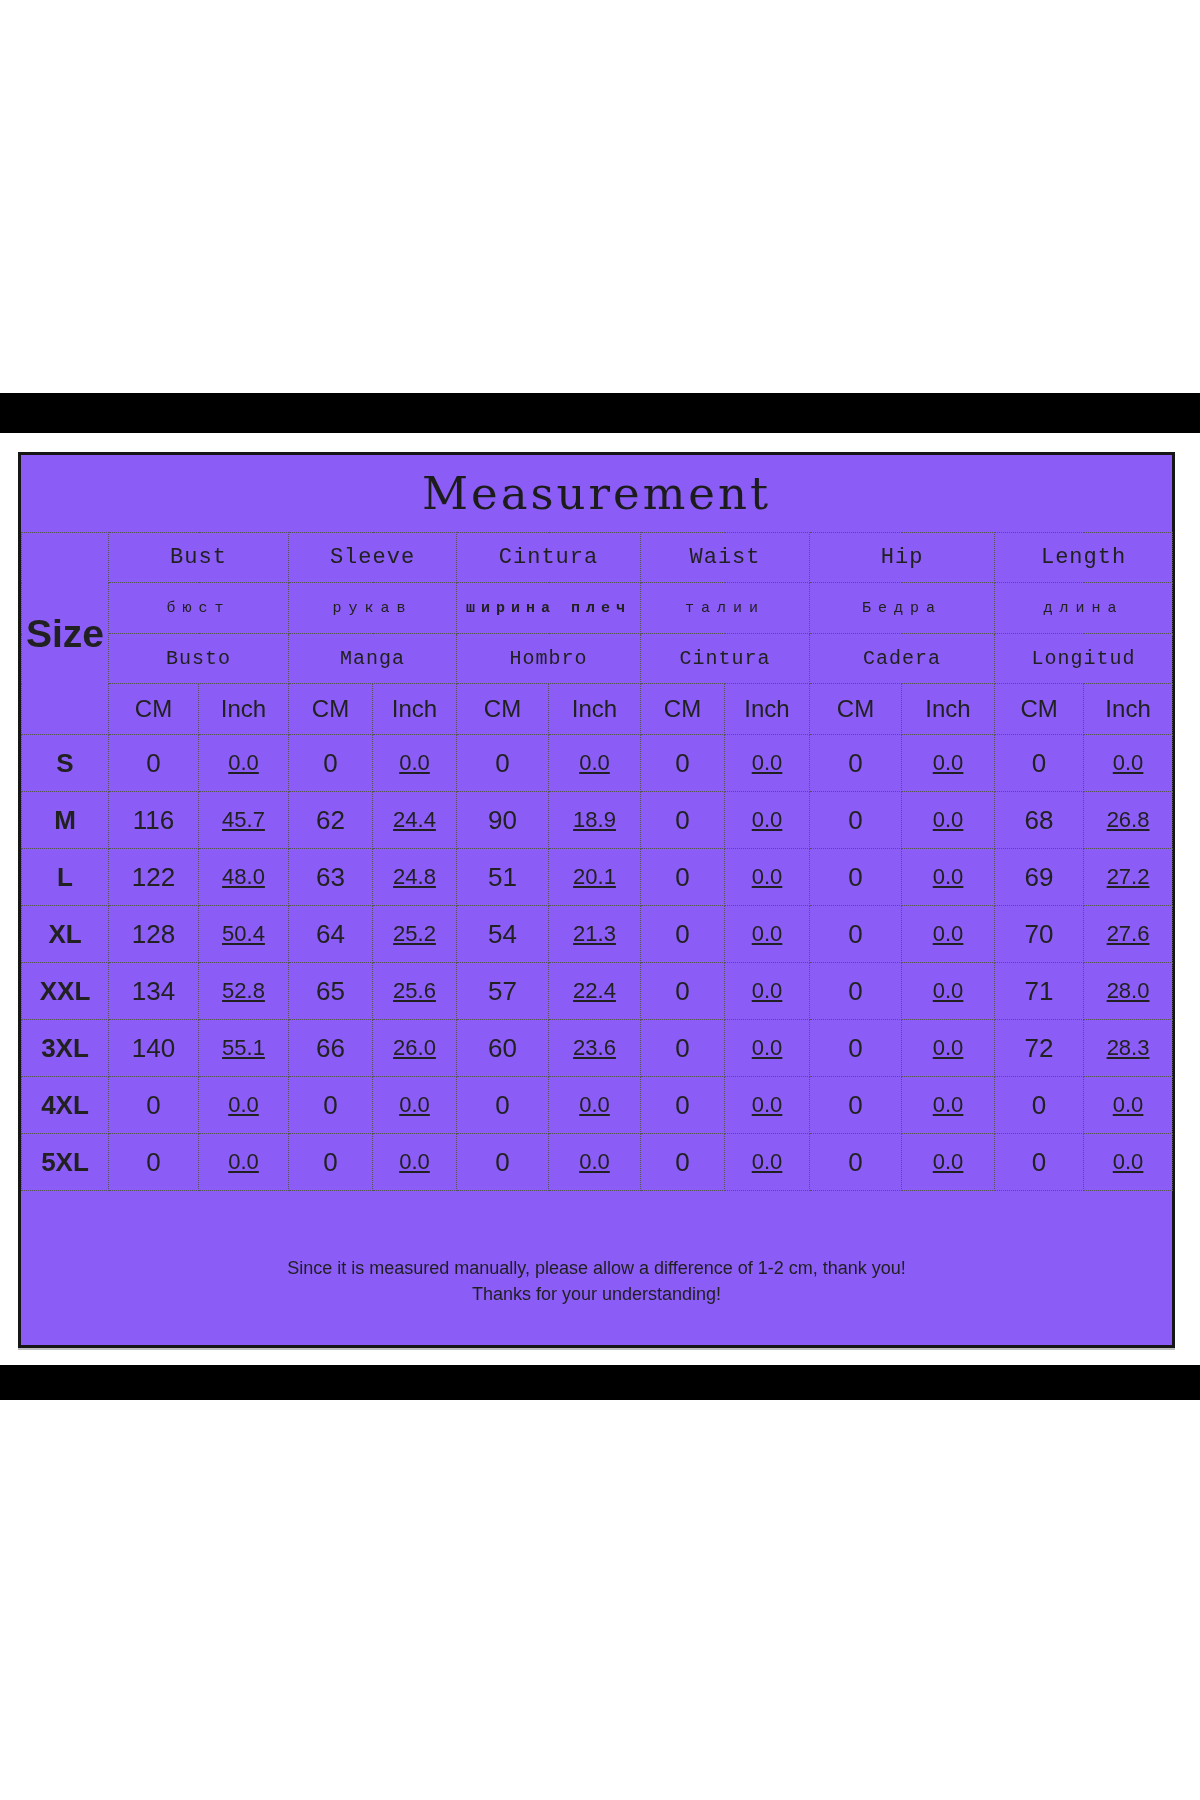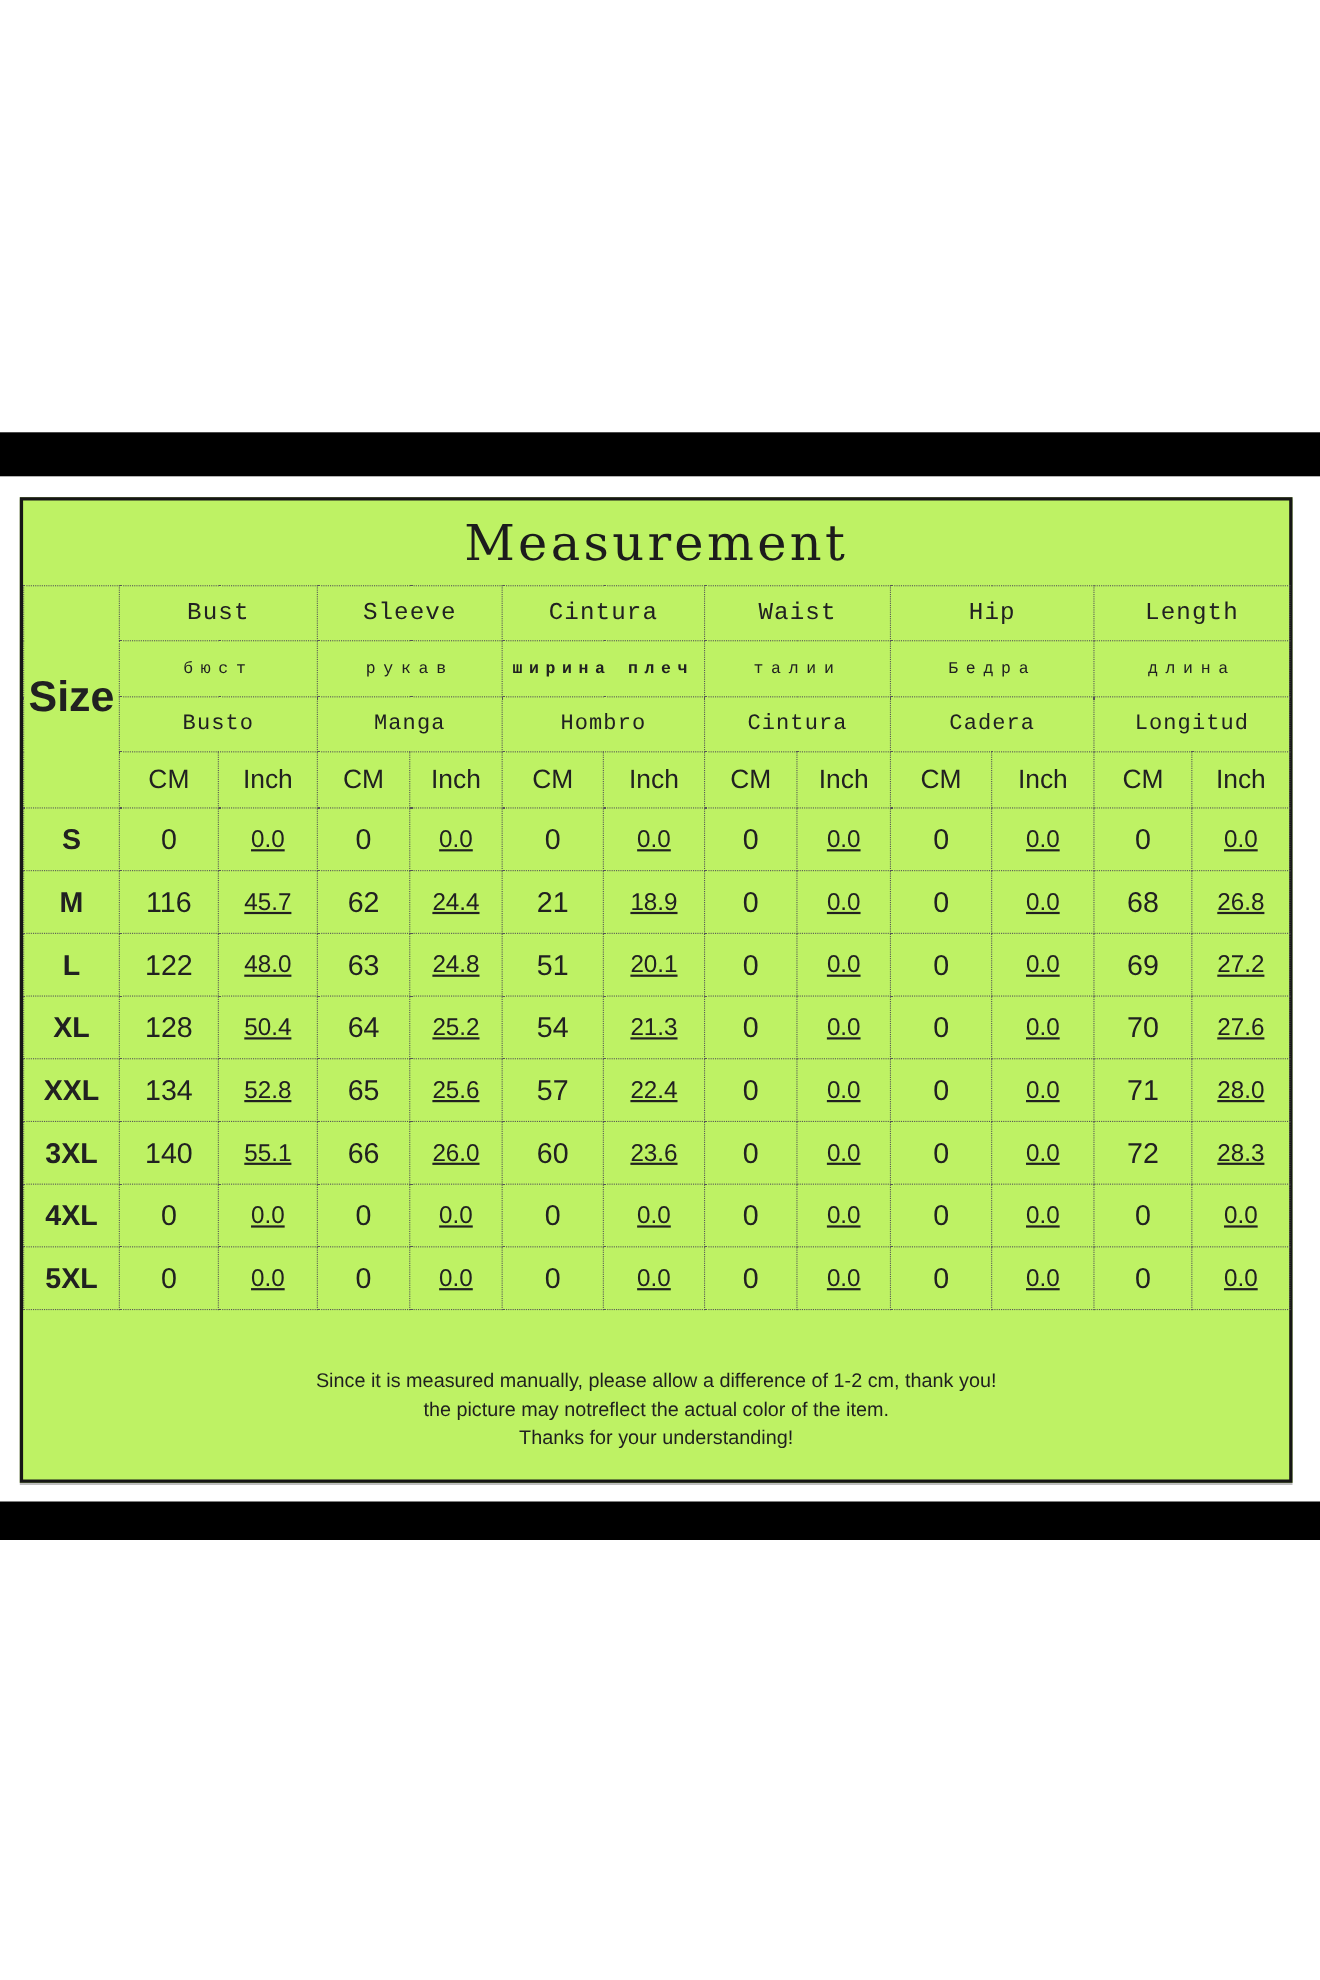--- a/index.html
+++ b/index.html
@@ -14,21 +14,21 @@
     position:absolute;left:0;width:1200px;
     background:var(--bar-black,#000);
   }
   #top-bar{top:393px;height:40px;}
   #bottom-bar{top:1365px;height:35px;}
 
   #table-frame{
     position:absolute;
     left:18px;top:452px;
     width:1157px;height:896px;
-    background:#bef264;
+    background:#8b5cf6;
     border:3px solid var(--border-black,#161616);
     box-sizing:border-box;
     box-shadow:0 2px 0 rgba(0,0,0,0.25);
   }
   #measurement-title{
     height:77px;
     display:flex;align-items:center;justify-content:center;
     font-family:"DejaVu Serif","Liberation Serif",serif;
     font-size:45px;
     letter-spacing:3px;
@@ -178,21 +178,21 @@
           <td class="val-inch">0.0</td>
           <td class="val-cm">0</td>
           <td class="val-inch">0.0</td>
         </tr>
         <tr class="data-row">
           <td class="size-cell">M</td>
           <td class="val-cm">116</td>
           <td class="val-inch">45.7</td>
           <td class="val-cm">62</td>
           <td class="val-inch">24.4</td>
-          <td class="val-cm">21</td>
+          <td class="val-cm">90</td>
           <td class="val-inch">18.9</td>
           <td class="val-cm">0</td>
           <td class="val-inch">0.0</td>
           <td class="val-cm">0</td>
           <td class="val-inch">0.0</td>
           <td class="val-cm">68</td>
           <td class="val-inch">26.8</td>
         </tr>
         <tr class="data-row">
           <td class="size-cell">L</td>
@@ -281,18 +281,17 @@
           <td class="val-inch">0.0</td>
           <td class="val-cm">0</td>
           <td class="val-inch">0.0</td>
           <td class="val-cm">0</td>
           <td class="val-inch">0.0</td>
         </tr>
       </tbody>
   </table>
   <div id="notes">
       <div class="note-line">Since it is measured manually, please allow a difference of 1-2 cm, thank you!</div>
-      <div class="note-line">the picture may notreflect the actual color of the item.</div>
       <div class="note-line">Thanks for your understanding!</div>
     </div>
 </div>
 
 <div id="bottom-bar" class="bar"></div>
 
 </body></html>

